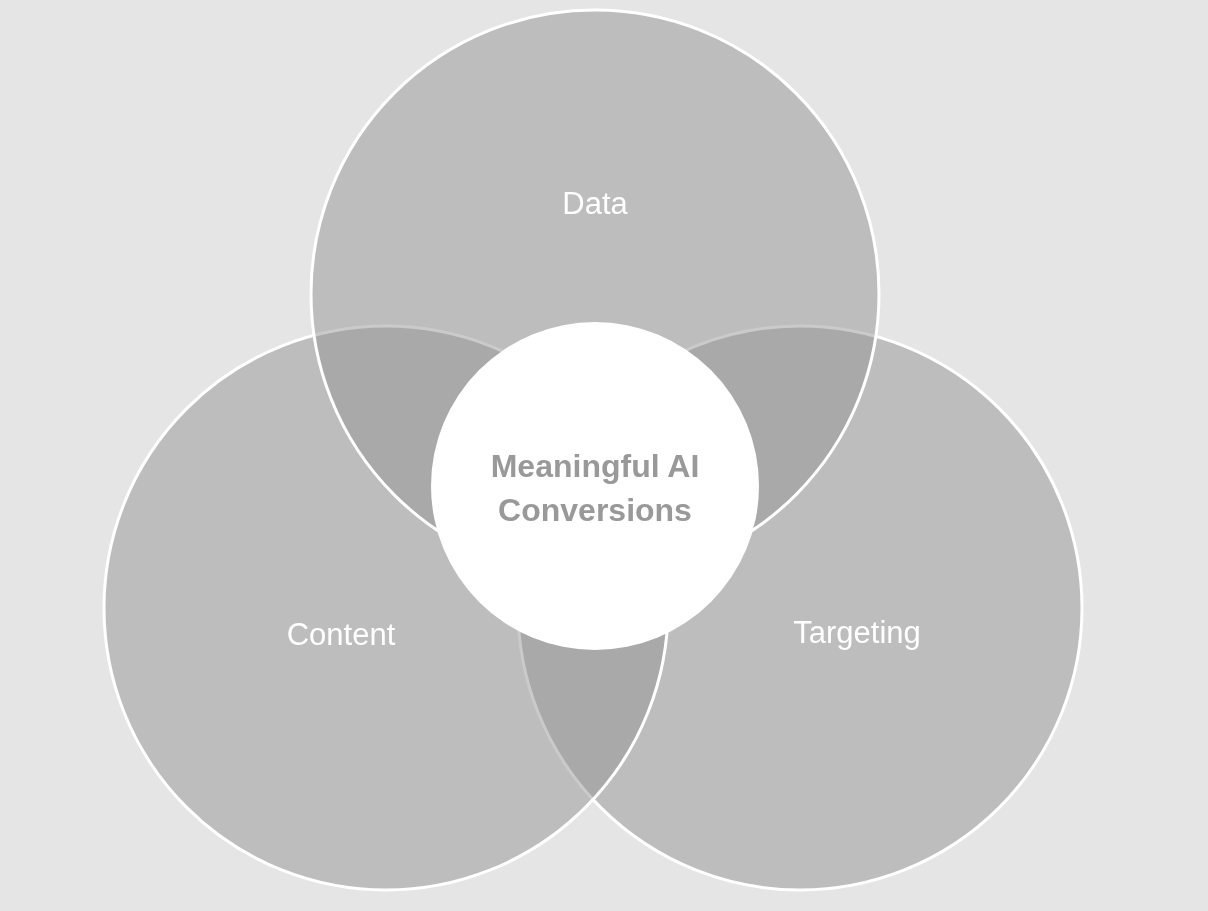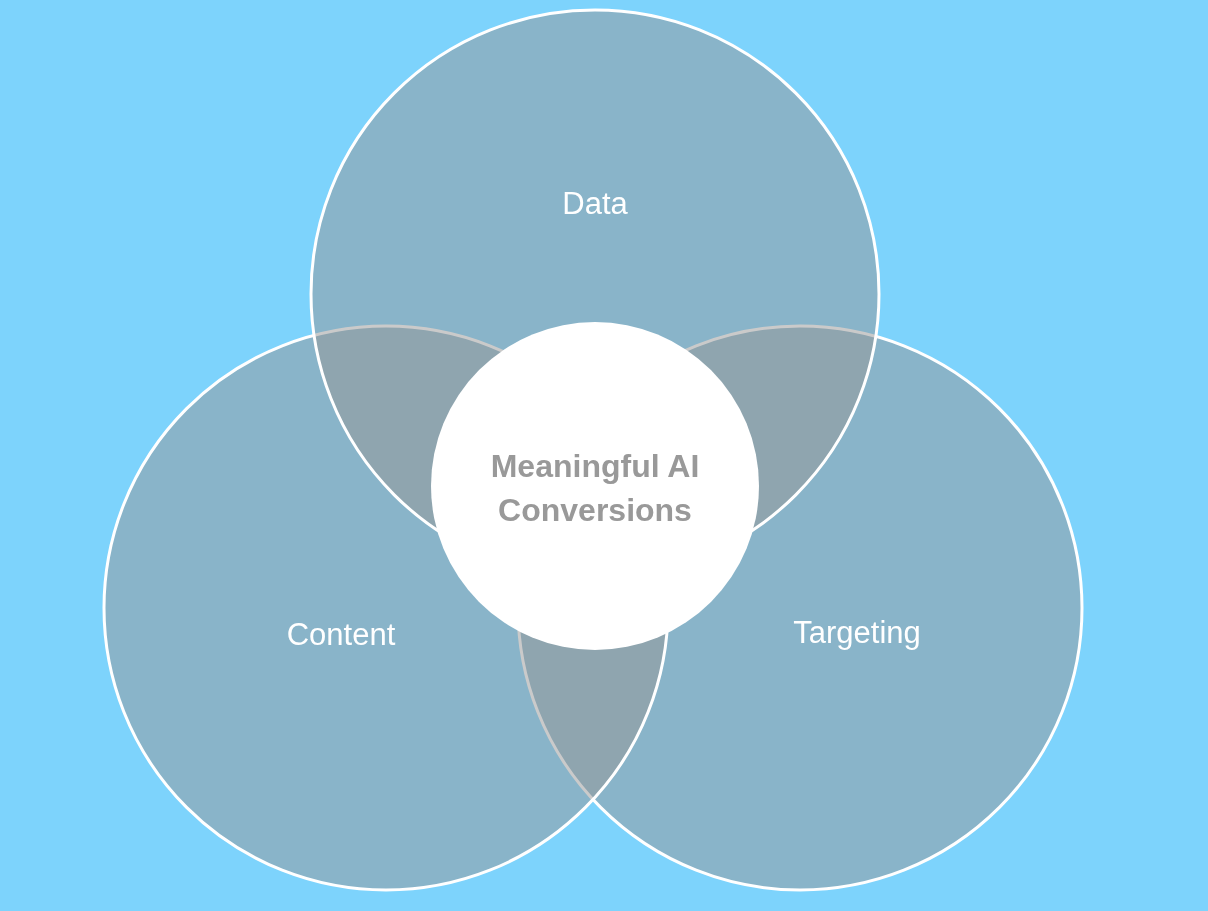--- a/index.html
+++ b/index.html
@@ -4,21 +4,21 @@
 <style>
   html, body {
     margin: 0;
     padding: 0;
     background: #ffffff;
   }
   .stage {
     position: relative;
     width: 1208px;
     height: 911px;
-    background: #7dd3fc;
+    background: #e5e5e5;
     overflow: hidden;
   }
   svg.venn {
     display: block;
     width: 1208px;
     height: 911px;
   }
   .venn-circle {
     fill-opacity: 0.5;
     stroke: #ffffff;

